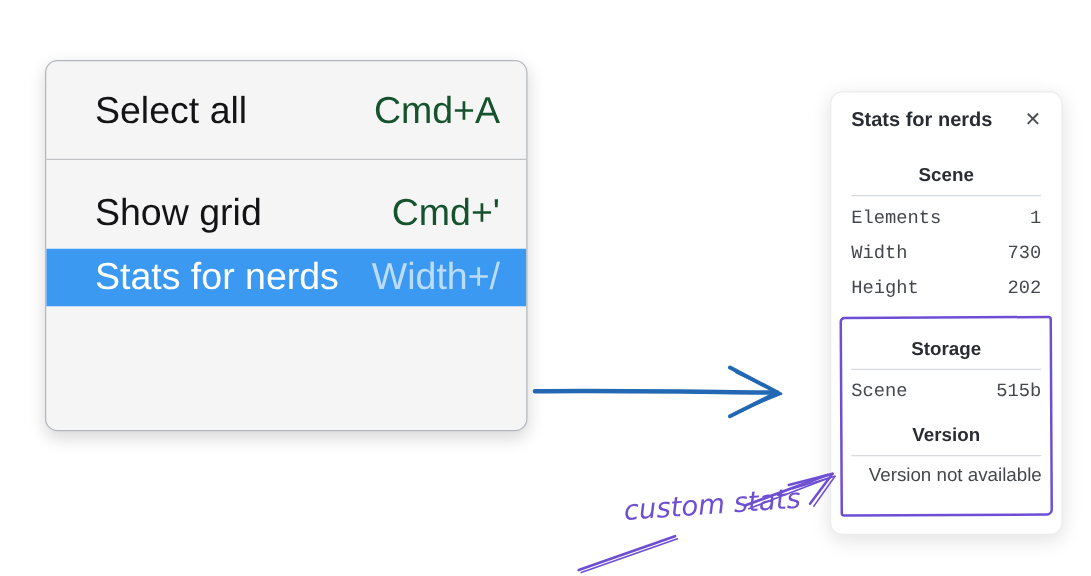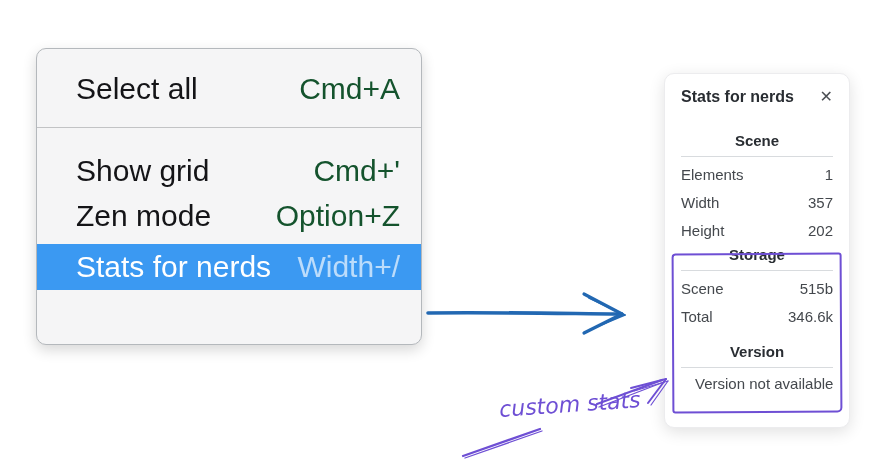--- a/index.html
+++ b/index.html
@@ -43,24 +43,24 @@
     position:absolute;left:664px;top:73px;width:186px;height:355px;
     background:#ffffff;border:1px solid #ececee;border-radius:10px;
     box-shadow:0 4px 16px rgba(0,0,0,0.12);
     padding:12px 16px;font-size:15px;color:#44484d;
   }
   .panel-head{display:flex;justify-content:space-between;align-items:center;height:22px;}
   .panel-title{font-weight:bold;font-size:16px;color:#292d32;}
   .panel-close{font-size:16px;color:#4b4f54;line-height:1;cursor:default;}
   .sec-header{font-weight:bold;text-align:center;font-size:15px;color:#292d32;}
   .h-scene{margin-top:24px;}
-  .h-storage{margin-top:1px;}
+  .h-storage{margin-top:26px;}
   .h-version{margin-top:12px;}
   .sec-divider{border-top:1px solid #d8dbde;margin-top:7px;margin-bottom:4px;}
-  .stat-row{display:flex;justify-content:space-between;line-height:28px;}
+  .stat-row{display:flex;justify-content:space-between;line-height:28px;font-family:Liberation Mono, monospace;}
   .sec-note{line-height:24px;margin-top:4px;white-space:nowrap;margin-left:14px;}
 
   
   .purple-rect{
     position:absolute;left:672px;top:253px;width:170px;height:160px;
     border:2px solid var(--annotation_purple);
     border-radius:4px 3px 5px 3px;
     transform:rotate(-0.3deg);
     z-index:5;pointer-events:none;
   }
@@ -80,24 +80,20 @@
 <div class="menu">
   <div class="menu-item mi-first">
     <span class="mi-label">Select all</span>
     <span class="mi-shortcut">Cmd+A</span>
   </div>
   <div class="menu-sep"></div>
   <div class="menu-item">
     <span class="mi-label">Show grid</span>
     <span class="mi-shortcut">Cmd+'</span>
   </div>
-  <div class="menu-item">
-    <span class="mi-label">Zen mode</span>
-    <span class="mi-shortcut">Option+Z</span>
-  </div>
   <div class="menu-item selected">
     <span class="mi-label">Stats for nerds</span>
     <span class="mi-shortcut">Width+/</span>
   </div>
 </div>
 
 <svg class="blue-arrow" width="212" height="54" viewBox="0 0 212 54" xmlns="http://www.w3.org/2000/svg">
   <path d="M6,25 C70,24.2 140,25.5 196,26" stroke-width="3.6"></path>
   <path d="M162,6 L200,26" stroke-width="3.2"></path>
   <path d="M162,45 L200,26" stroke-width="3.2"></path>
@@ -112,36 +108,32 @@
   </div>
 
   <div class="sec-header h-scene">Scene</div>
   <div class="sec-divider"></div>
   <div class="stat-row">
     <span>Elements</span>
     <span>1</span>
   </div>
   <div class="stat-row">
     <span>Width</span>
-    <span>357</span>
+    <span>730</span>
   </div>
   <div class="stat-row">
     <span>Height</span>
     <span>202</span>
   </div>
 
   <div class="sec-header h-storage">Storage</div>
   <div class="sec-divider"></div>
   <div class="stat-row">
     <span>Scene</span>
     <span>515b</span>
-  </div>
-  <div class="stat-row">
-    <span>Total</span>
-    <span>346.6k</span>
   </div>
 
   <div class="sec-header h-version">Version</div>
   <div class="sec-divider"></div>
   <div class="sec-note">Version not available</div>
 </div>
 
 <div class="purple-rect"></div>
 
 <svg class="purple-arrow" width="225" height="89" viewBox="0 0 225 89" xmlns="http://www.w3.org/2000/svg">

